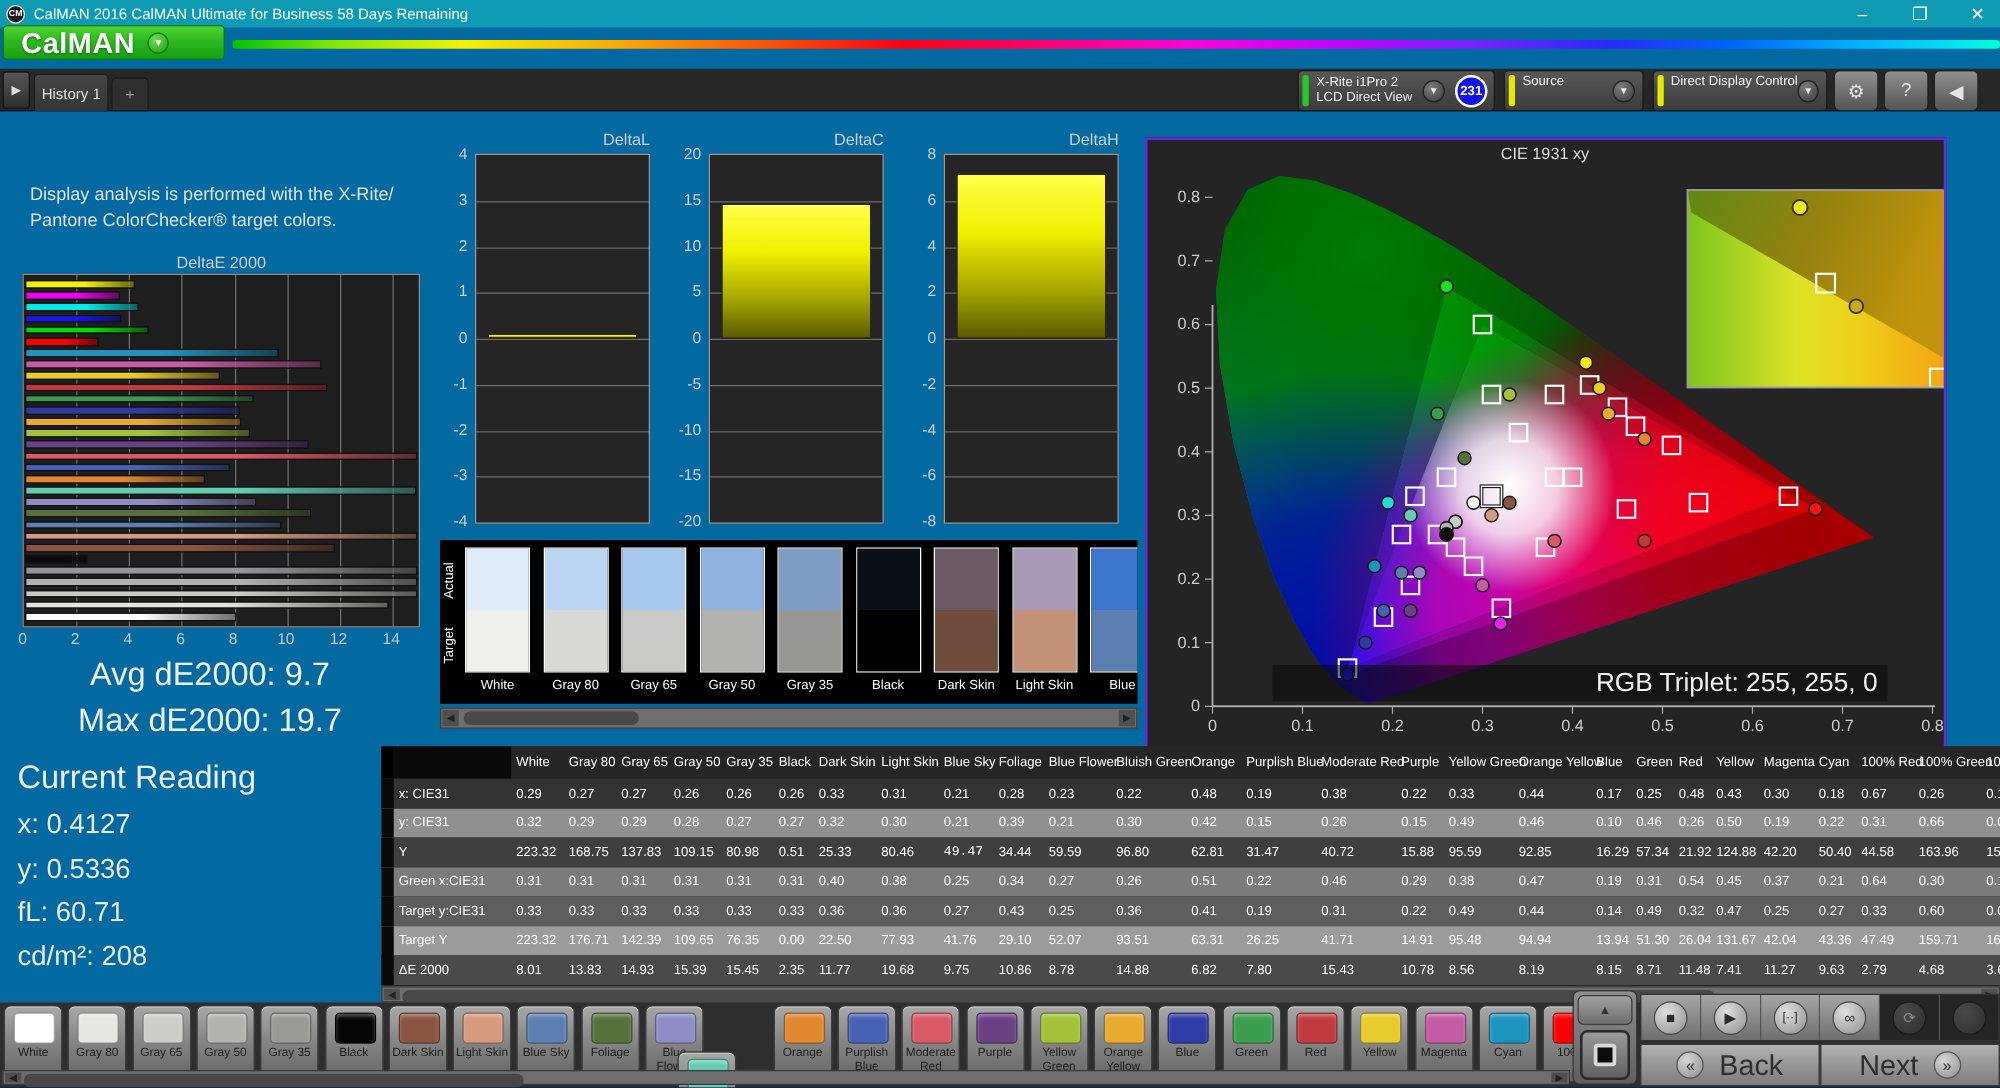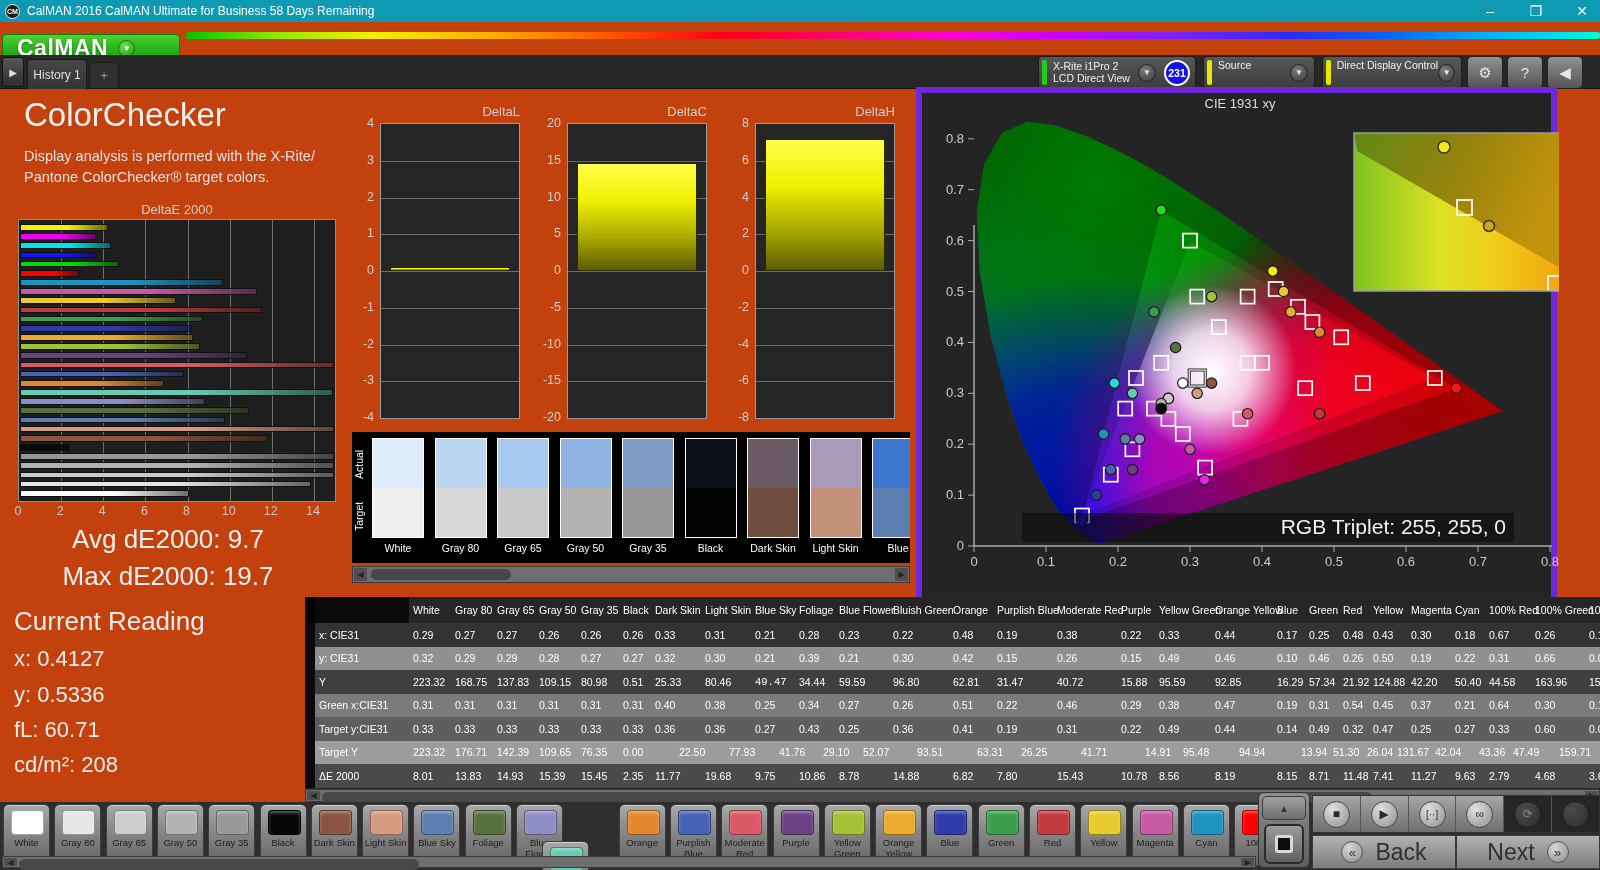--- a/index.html
+++ b/index.html
@@ -1,30 +1,30 @@
 <!DOCTYPE html>
 <html><head>
 <meta charset="utf-8">
 <style>
   * { margin:0; padding:0; box-sizing:border-box; }
   html,body { background:#000; }
   body { font-family:"Liberation Sans", sans-serif; }
-  #app { position:relative; width:1600px; height:870px; background:#c2410c; overflow:hidden; }
+  #app { position:relative; width:1600px; height:870px; background:#0369a1; overflow:hidden; }
   .abs { position:absolute; }
 
   
   #titlebar { left:0; top:0; width:1600px; height:22px; background:#0f9ab4; display:flex; align-items:center; }
   #app-icon { width:15px; height:15px; margin-left:5px; border-radius:50%; background:#1c1c1c; color:#fff;
     font-size:7px; font-weight:bold; display:flex; align-items:center; justify-content:center; border:1px solid #eee;}
   #win-title { color:#fff; font-size:12px; margin-left:7px; }
   .win-btns { position:absolute; right:8px; top:0; height:22px; display:flex; gap:26px; align-items:center; }
   .win-btn { color:#fff; font-size:14px; width:20px; text-align:center; cursor:default; }
 
   
-  #logo { left:2px; top:34px; width:178px; height:28px; border-radius:4px;
+  #logo { left:2px; top:20px; width:178px; height:28px; border-radius:4px;
     background:linear-gradient(180deg,#4fd42f 0%,#2db81e 45%,#17a012 100%); border:1px solid #0c7a0c;
     display:flex; align-items:center;text-align:right; }
   #logo-text { color:#fff; font-size:23px; font-weight:bold; margin-left:14px; letter-spacing:.5px;
     text-shadow:0 1px 2px rgba(0,0,0,.45); }
   #logo-dd { width:17px; height:17px; border-radius:50%; background:radial-gradient(circle at 35% 30%,#6fe04f,#1d9a14);
     border:1px solid #0c7a0c; margin-left:10px; display:flex; align-items:center; justify-content:center;
     color:#fff; font-size:8px; }
   #rainbow { left:186px; top:32px; width:1414px; height:7px; border-radius:3px;
     background:linear-gradient(90deg,#00c400 0%,#8ae800 6%,#f2f200 13%,#ffa800 22%,#ff5500 30%,#ff0016 38%,
       #ff0070 46%,#ff00d8 54%,#c800ff 62%,#7a22ff 70%,#2a2aff 78%,#0066ff 85%,#00a8ff 91%,#00e0f2 97%,#00ffd8 100%); }
@@ -81,21 +81,21 @@
     writing-mode:vertical-rl; transform:rotate(180deg); text-align:center; }
   .sw { position:absolute; top:6px; width:52px; height:100px; border:1px solid #fff; }
   .sw-half { position:absolute; left:0; width:100%; height:50%; }
   .sw-lab { position:absolute; width:70px; text-align:center; color:#fff; font-size:10.5px; top:110px; }
   .hscroll { background:#6e6e6e; border:1px solid #3a3a3a; }
   .hs-arrow { position:absolute; top:1px; width:13px; bottom:1px; background:#4f4f4f; color:#222;
     font-size:8px; display:flex; align-items:center; justify-content:center; }
   .hs-thumb { position:absolute; top:2px; height:11px; border-radius:6px; background:#484848; }
 
   
-  #cie-panel { left:916px; top:87px; width:641px; height:591px; background:#242424; border:6px solid #6d28d9; }
+  #cie-panel { left:916px; top:110px; width:641px; height:591px; background:#242424; border:2px solid #6d28d9; }
 
   
   #dtable { left:305px; top:597px; width:1295px; height:192px; overflow:hidden; background:#282828; }
   .t-row { position:absolute; left:0; width:1400px; display:flex; }
   .t-cell { flex:none; color:#fff; font-size:10.5px; display:flex; align-items:center; padding-left:4px;
     white-space:nowrap; overflow:visible; }
   #t-scroll { left:305px; top:789px; width:1295px; height:13px; }
 
   
   #bottombar { left:0; top:802px; width:1600px; height:68px; background:#2e2e2e; }
@@ -172,21 +172,20 @@
   </div>
   <div class="tb-box abs" style="left:1322px; width:140px;">
     <div class="tb-strip" style="background:#e8e800"></div>
     <div class="tb-text" style="align-self:flex-start; margin-top:3px;">Direct Display Control</div>
     <div class="dd-circle">▼</div>
   </div>
   <div class="round-btn abs" style="left:1467px;">⚙</div>
   <div class="round-btn abs" style="left:1507px;">?</div>
   <div class="round-btn abs" style="left:1547px;">◀</div>
 
-  <div id="cc-title" class="abs">ColorChecker</div>
   <div id="cc-desc" class="abs">
     <div>Display analysis is performed with the X-Rite/</div>
     <div>Pantone ColorChecker® target colors.</div>
   </div>
   <div id="de-chart-title" class="abs">DeltaE 2000</div>
   <div id="de-chart" class="abs">
       <div class="de-grid" style="left: 42.1333px;"></div>
       <div class="de-grid" style="left: 84.2667px;"></div>
       <div class="de-grid" style="left: 126.4px;"></div>
       <div class="de-grid" style="left: 168.533px;"></div>
@@ -747,21 +746,21 @@
       </div>
       <div class="t-row" style="top:143.5px; height:23.5px; background:#9c9c9c;">
       <div class="t-cell" style="width:10px; background:#0a0a0a;"></div>
       <div class="t-cell" style="width:94px;">Target Y</div>
         <div class="t-cell" style="width:42px;">223.32</div>
         <div class="t-cell" style="width:42px;">176.71</div>
         <div class="t-cell" style="width:42px;">142.39</div>
         <div class="t-cell" style="width:42px;">109.65</div>
         <div class="t-cell" style="width:42px;">76.35</div>
         <div class="t-cell" style="width:32px;">0.00</div>
-        <div class="t-cell" style="width:50px;margin-left:24px;">22.50</div>
+        <div class="t-cell" style="width:50px;">22.50</div>
         <div class="t-cell" style="width:50px;">77.93</div>
         <div class="t-cell" style="width:44px;">41.76</div>
         <div class="t-cell" style="width:40px;">29.10</div>
         <div class="t-cell" style="width:54px;">52.07</div>
         <div class="t-cell" style="width:60px;">93.51</div>
         <div class="t-cell" style="width:44px;">63.31</div>
         <div class="t-cell" style="width:60px;">26.25</div>
         <div class="t-cell" style="width:64px;">41.71</div>
         <div class="t-cell" style="width:38px;">14.91</div>
         <div class="t-cell" style="width:56px;">95.48</div>

